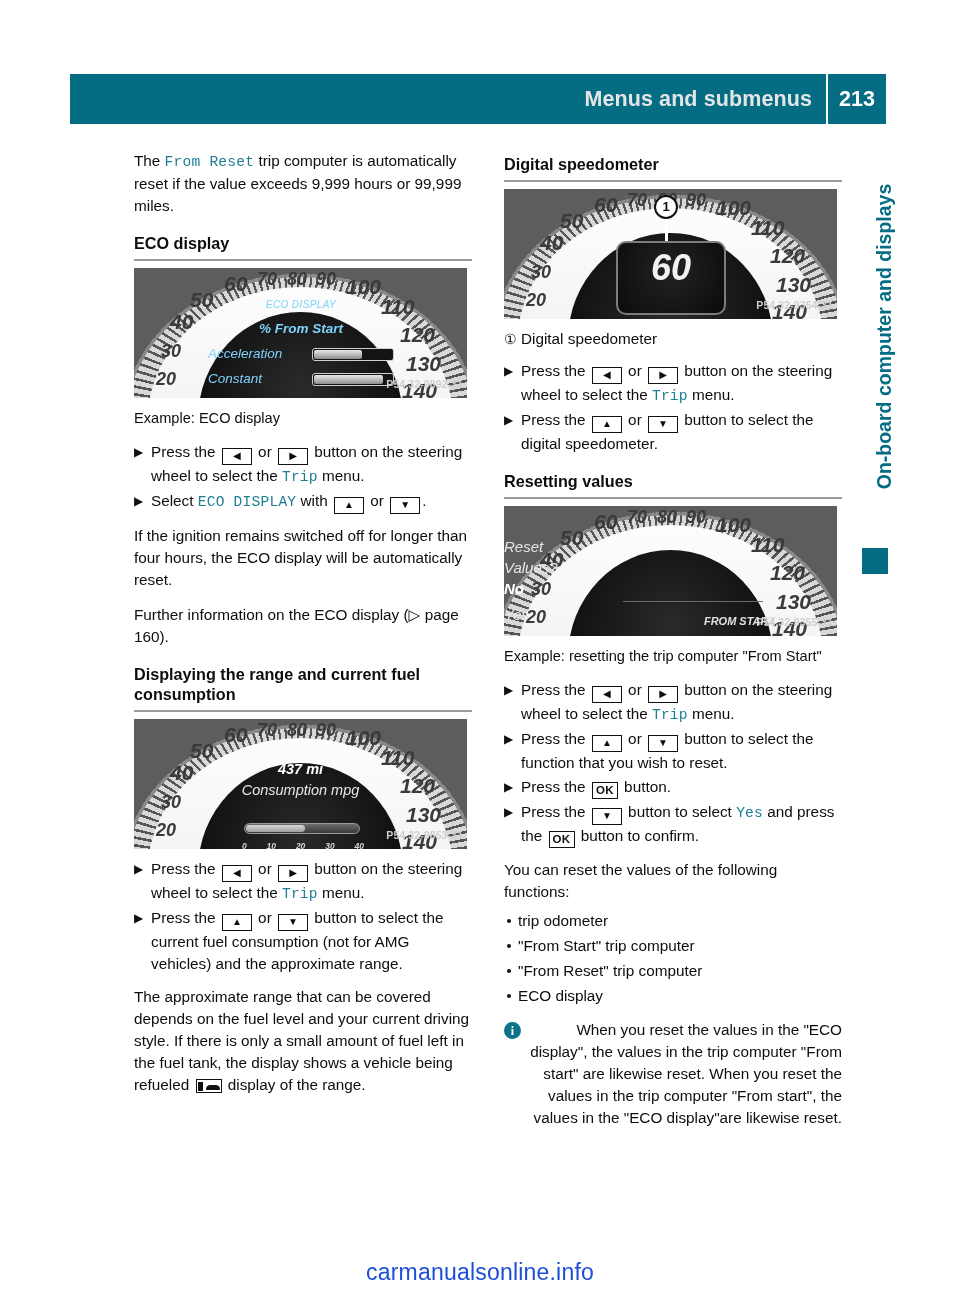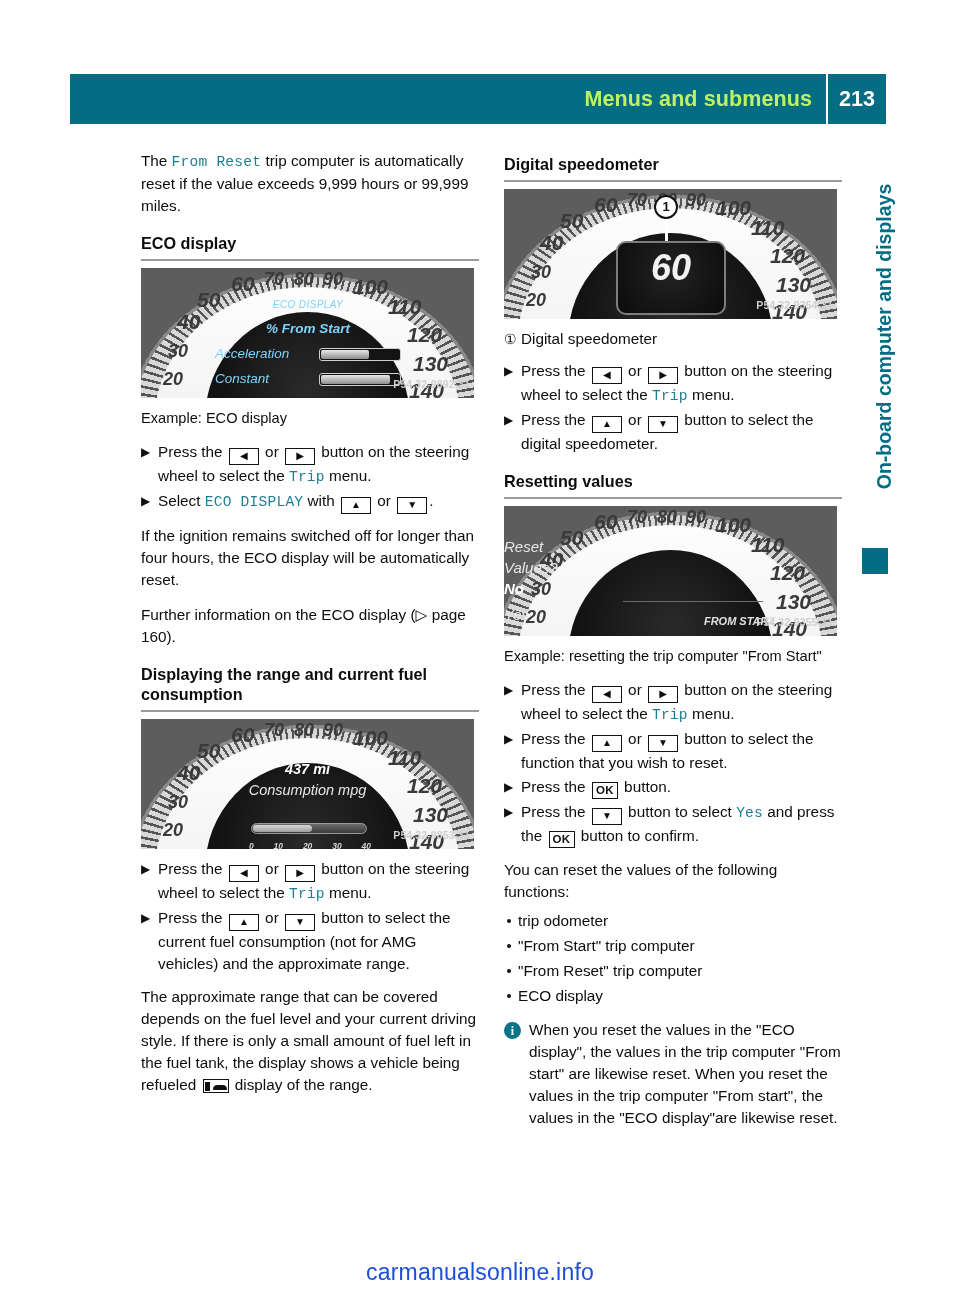--- a/index.html
+++ b/index.html
@@ -15,21 +15,21 @@
   .header {
     position: absolute;
     left: 70px; top: 74px;
     width: 816px; height: 50px;
     background: #046C83;
     display: flex;
     align-items: center;
     justify-content: flex-end;
   }
   .header-title {
-    color: #bef264;
+    color: #e5e5e5;
     font-size: 21.5px;
     font-weight: bold;
     letter-spacing: .1px;
     padding-right: 14px;
     white-space: nowrap;
   }
   .header-sep {
     width: 2px; height: 50px;
     background: #ffffff;
   }
@@ -68,21 +68,21 @@
 
   
   .col {
     position: absolute;
     top: 150px;
     width: 338px;
     font-size: 15.3px;
     line-height: 22px;
     color: #0d0d0d;
   }
-  .col-left  { left: 141px; }
+  .col-left  { left: 134px; }
   .col-right { left: 504px; }
 
   p { margin-bottom: 13px; }
 
   .mono { font-family: "Liberation Mono", monospace; color:#1E7E96; font-size:14.6px; letter-spacing:.2px;}
 
   h2 {
     font-size: 16.2px;
     font-weight: bold;
     line-height: 20px;
@@ -275,21 +275,21 @@
   .note { display:flex; margin-top:12px; }
   .note-icon {
     flex:0 0 auto;
     width:17px; height:17px; border-radius:50%;
     background:#0C7489; color:#fff;
     font-size:12px; font-weight:bold;
     font-family:"Liberation Serif", serif;
     display:flex; align-items:center; justify-content:center;
     margin-top:3px; margin-right:8px;
   }
-  .note-body { flex:1 1 auto; line-height:22px; }
+  .note-body { flex:1 1 auto; line-height:22px;text-align:right; }
 
   
   .refuel-icon {
     display:inline-block; vertical-align:-3px;
     width:26px; height:14px;
     border:1.4px solid #111;
     position:relative; background:#fff; margin:0 2px;
   }
   .refuel-icon::before {
     content:""; position:absolute; left:1.5px; top:2px;

